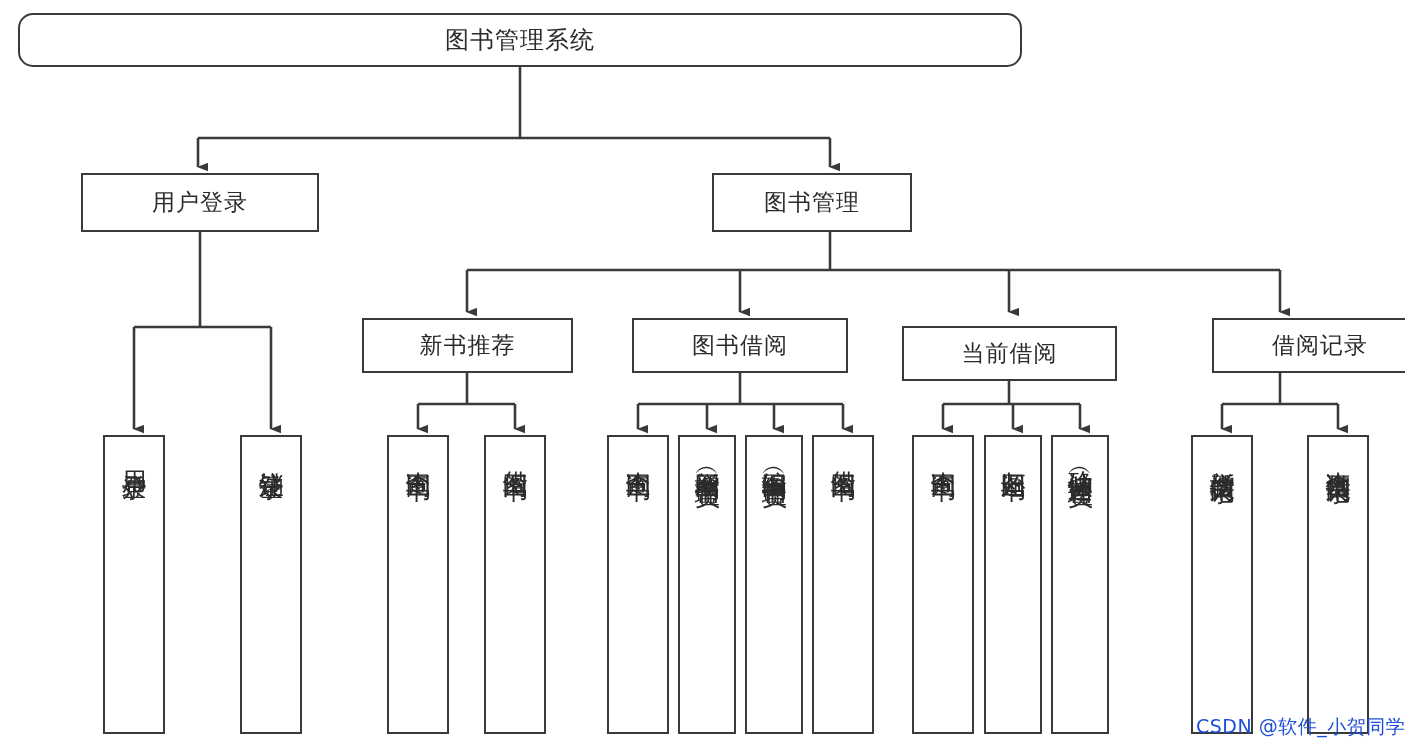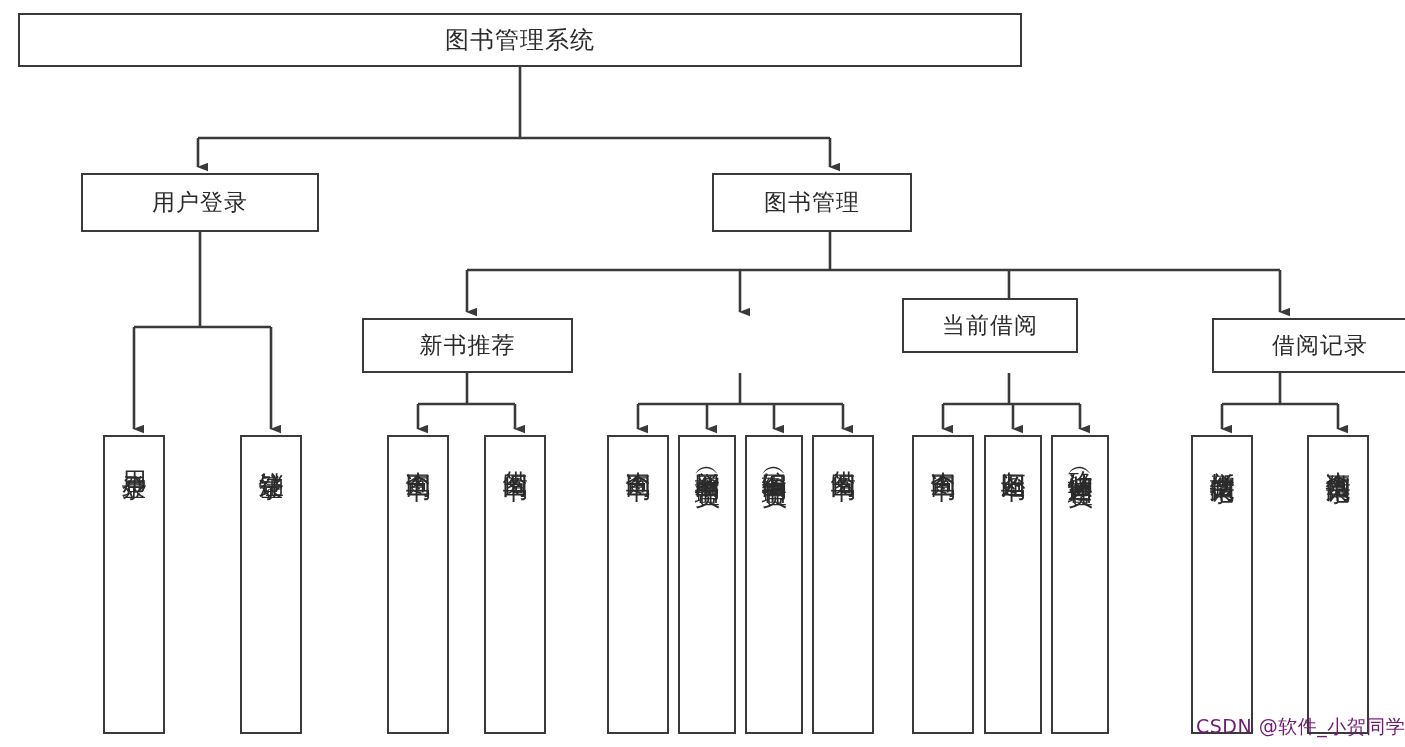--- a/index.html
+++ b/index.html
@@ -50,25 +50,26 @@
     writing-mode: vertical-rl;
     text-orientation: upright;
     font-size: 25px;
     line-height: 1.18;
     letter-spacing: 2px;
     white-space: nowrap;
     color: #2b2b2b;
   }
   .node.root {
     font-size: 24px;
+    border-radius: 15px;
   }
   .watermark {
     position: absolute;
     font-size: 19px;
-    color: #701a75;
+    color: #1d4ed8;
     white-space: nowrap;
     letter-spacing: 0.5px;
   }
 </style>
 </head>
 <body>
 
 <div id="diagram-root">
 
   <svg id="edges-layer" viewBox="0 0 1405 747" xmlns="http://www.w3.org/2000/svg">
@@ -130,22 +131,25 @@
   </div>
 
   <div class="node horizontal" style="left:712px; top:173px; width:200px; height:59px;">
     <span>图书管理</span>
   </div>
 
   <div class="node horizontal" style="left:362px; top:318px; width:211px; height:55px;">
     <span>新书推荐</span>
   </div>
 
-
-  <div class="node horizontal" style="left:902px; top:298px; width:176px; height:55px;">
+  <div class="node horizontal" style="left:632px; top:318px; width:216px; height:55px;">
+    <span>图书借阅</span>
+  </div>
+
+  <div class="node horizontal" style="left:902px; top:326px; width:215px; height:55px;">
     <span>当前借阅</span>
   </div>
 
   <div class="node horizontal" style="left:1212px; top:318px; width:216px; height:55px;">
     <span>借阅记录</span>
   </div>
 
   <div class="node vertical" style="left:103px; top:435px; width:62px; height:299px;">
     <span class="vlabel">用户登录</span>
   </div>

